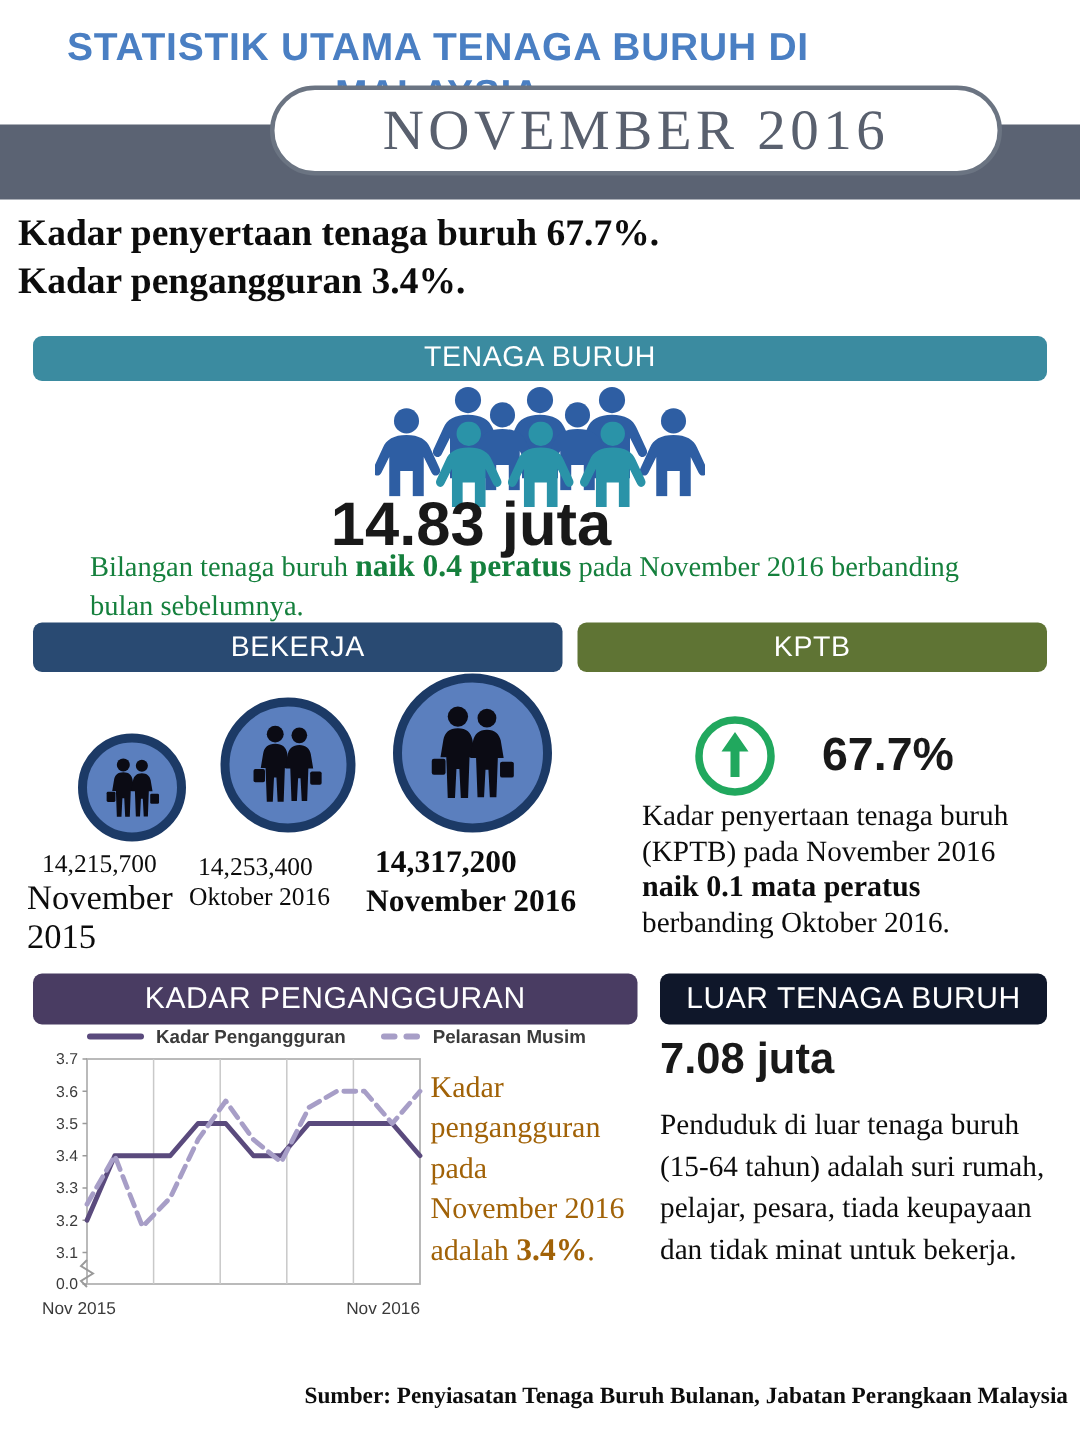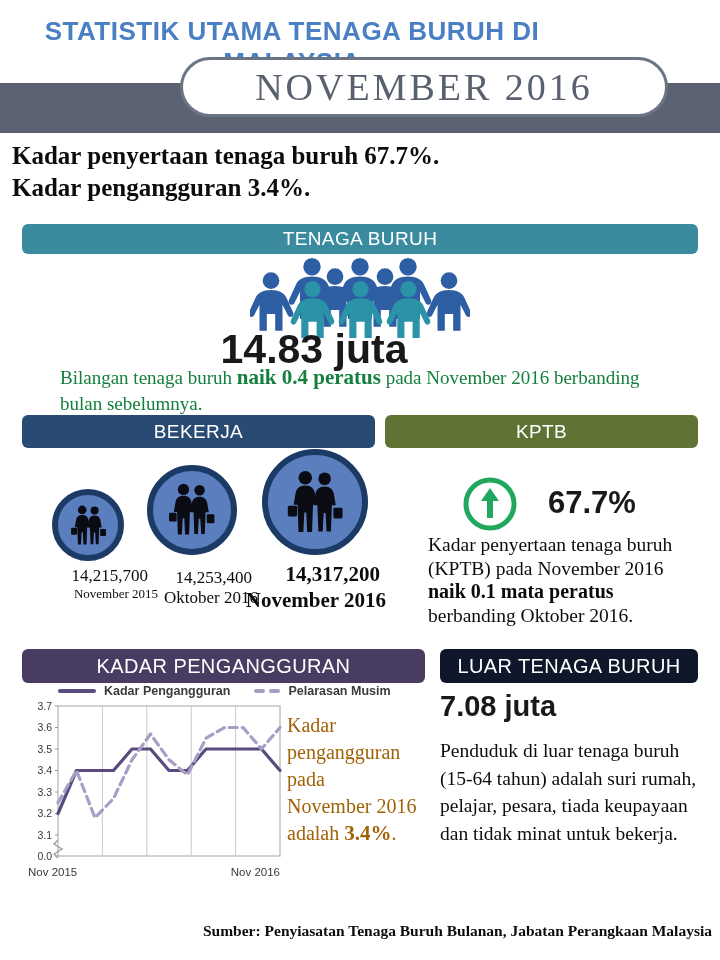--- a/index.html
+++ b/index.html
@@ -38,23 +38,23 @@
   .lf-desc b{font-size:21px;}
 
   .emp-circle{position:absolute;border-radius:50%;background:#5b7fbe;
     border:6px solid #1c3a66;box-sizing:border-box;display:flex;align-items:center;
     justify-content:center;}
   .emp-c1{top:489px;left:52px;width:72px;height:72px;}
   .emp-c2{top:465px;left:147px;width:90px;height:90px;}
   .emp-c3{top:449px;left:262px;width:106px;height:106px;}
   .emp-circle svg{width:68%;height:68%;}
 
-  .emp-label{position:absolute;text-align:right;color:#0c0c0c;}
+  .emp-label{position:absolute;text-align:left;color:#0c0c0c;}
   .lbl-v1{top:566px;left:28px;width:120px;font-size:17px;}
-  .lbl-d1{top:586px;left:18px;width:140px;font-size:13px;}
+  .lbl-d1{top:586px;left:18px;width:140px;font-size:23px;}
   .lbl-v2{top:568px;left:132px;width:120px;font-size:17px;}
   .lbl-d2{top:588px;left:126px;width:132px;font-size:17px;}
   .lbl-v3{top:562px;left:250px;width:130px;font-size:21px;font-weight:bold;}
   .lbl-d3{top:588px;left:244px;width:142px;font-size:21px;font-weight:bold;}
 
   .kptb-icon{position:absolute;top:476px;left:462px;width:56px;height:56px;}
   .kptb-value{top:485px;left:548px;font-size:31px;}
   .kptb-desc{position:absolute;top:533px;left:428px;width:290px;font-size:19.5px;
     line-height:23.5px;color:#0c0c0c;}
   .kptb-desc .ln{display:block;}

